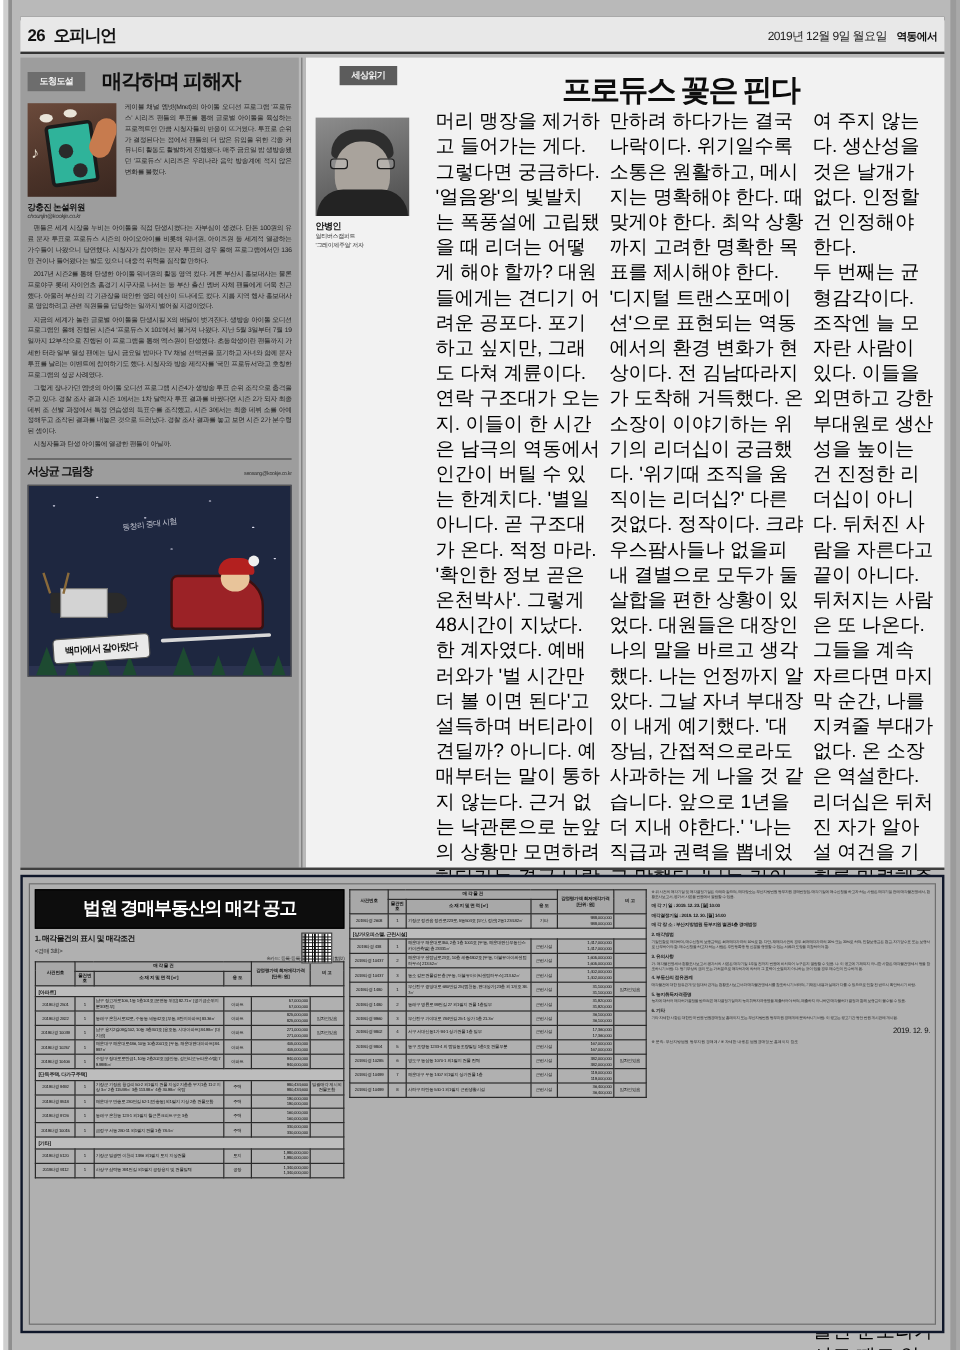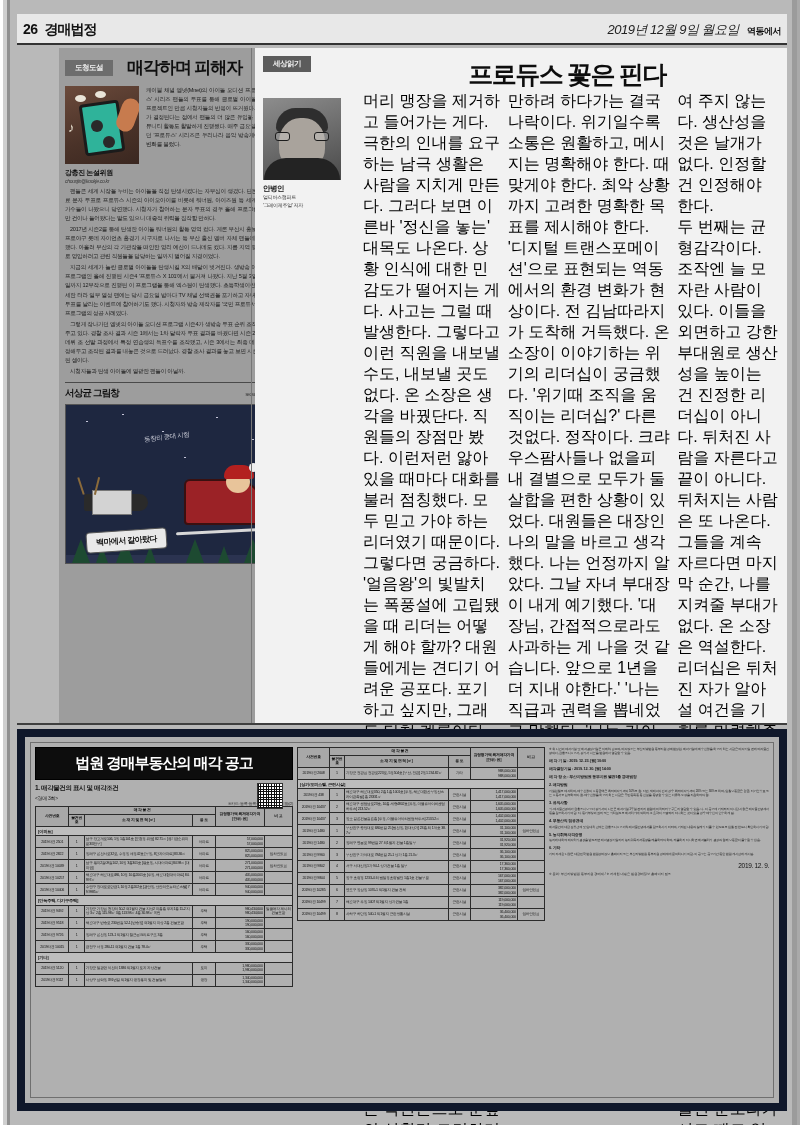--- a/index.html
+++ b/index.html
@@ -25,44 +25,44 @@
     position:absolute; left:14px; top:14px; width:770px; height:30px;
     background:#e8e8e8;
   }
   .mast-rule-top { position:absolute; left:14px; top:14px; width:770px; height:3px; background:#1c1c1c; }
   .mast-inner { position:absolute; left:14px; top:19px; width:770px; height:22px; display:flex;
                 align-items:center; justify-content:space-between; padding:0 6px; }
   .mast-left { display:flex; align-items:baseline; gap:7px; }
   .page-num { font-size:14px; font-weight:700; color:#111; letter-spacing:-0.5px; }
   .section-name { font-size:14px; font-weight:700; color:#111; letter-spacing:-1px; }
   .mast-right { display:flex; align-items:baseline; gap:8px; }
-  .issue-date { font-size:13px; color:#222; letter-spacing:-0.5px;font-style:italic; }
+  .issue-date { font-size:10px; color:#222; letter-spacing:-0.5px; }
   .paper-name { font-size:9px; font-weight:700; color:#111; letter-spacing:-0.5px; }
   .mast-rule-bot { position:absolute; left:14px; top:43px; width:770px; height:1.5px; background:#333; }
 
   
   .body-area { position:absolute; left:14px; top:48px; width:770px; height:675px; }
 
   .col-left {
     position:absolute; left:0; top:0; width:232px; height:675px;
-    background:#9d9d9d; padding:8px 6px 0 6px;margin-left:42px;
+    background:#9d9d9d; padding:8px 6px 0 6px;
   }
   .col-right {
     position:absolute; left:238px; top:0; width:532px; height:675px;
     background:#f2f2f2; padding:6px 8px 0 8px;
   }
   .vrule { position:absolute; left:234px; top:0; width:1px; height:675px; background:#777; }
 
   
   .chip {
     display:inline-block; background:#6d6d6d; color:#f0f0f0;
     font-size:7.5px; font-weight:700; letter-spacing:-0.5px;
     padding:3px 10px; vertical-align:middle;
   }
-  .chip.dark { background:#5c5c5c; }
+  .chip.dark { background:#5c5c5c;margin-left:20px; }
 
   
   .head-row { display:flex; align-items:center; gap:14px; margin-bottom:7px; }
   .headline-sm { font-size:17px; font-weight:700; color:#0f0f0f; letter-spacing:-1px;
                  font-family:"Liberation Serif", serif; }
   .lead-wrap { display:flex; gap:7px; }
   .thumb-illo {
     width:74px; height:78px; flex:0 0 74px;
     background:linear-gradient(160deg,#6b4a3b 0%,#4a3228 60%,#3a2720 100%);
     position:relative; overflow:hidden;
@@ -140,21 +140,21 @@
   .p-glass.l { left:12px; } .p-glass.r { right:12px; }
   .auth-name { font-size:7.5px; font-weight:700; color:#111; margin-top:4px; letter-spacing:-0.5px; }
   .auth-role { font-size:5px; color:#333; letter-spacing:-0.3px; line-height:1.5; }
   .art-body-row { display:flex; gap:8px; }
   .art-body-row .leftpane { width:92px; flex:0 0 92px; }
   .art-body-row .textpane { flex:1; display:flex; gap:7px; }
 
   
   .ad {
     position:absolute; left:14px; top:729px; width:770px; height:382px;
-    background:#b0b0b0; border:8px solid #0f172a; padding:5px;
+    background:#b0b0b0; border:2px solid #0f172a; padding:5px;
   }
   .ad-rule { position:absolute; left:14px; top:723px; width:770px; height:2px; background:#3f3f3f; }
   .ad-inner { width:100%; height:100%; border:1px solid #6f6f6f; display:flex; padding:4px; gap:4px; }
   .ad-colA { width:258px; flex:0 0 258px; }
   .ad-colB { width:248px; flex:0 0 248px; }
   .ad-colC { flex:1; }
 
   .ad-title-box { background:#0d0d0d; color:#fff; text-align:center; padding:6px 4px;
                   font-size:15px; font-weight:700; letter-spacing:-1px; margin-bottom:4px;
                   border:1px solid #000; }
@@ -192,21 +192,21 @@
 <div class="page">
   <div class="edge-l"></div>
   <div class="edge-l2"></div>
   <div class="edge-r"></div>
 
   <div class="mast-rule-top"></div>
   <div class="masthead"></div>
   <div class="mast-inner">
     <div class="mast-left">
       <span class="page-num">26</span>
-      <span class="section-name">경매법정</span>
+      <span class="section-name">오피니언</span>
     </div>
     <div class="mast-right">
       <span class="issue-date">2019년 12월 9일 월요일</span>
       <span class="paper-name">역동에서</span>
     </div>
   </div>
   <div class="mast-rule-bot"></div>
 
   <div class="body-area">
 
@@ -304,21 +304,20 @@
               <div class="p-body"></div>
             </div>
             <div class="auth-name">안병인</div>
             <div class="auth-role">얼티버스캠퍼트</div>
             <div class="auth-role">'그레이제주얼' 저자</div>
           </div>
 
           <div class="textpane">
             <div class="c">
               <p class="noind">머리 맹장을 제거하고 들어가는 게다.</p>
-              <p>극한의 인내를 요구하는 남극 생활은 사람을 지치게 만든다. 그러다 보면 이른바 '정신을 놓는' 대목도 나온다. 상황 인식에 대한 민감도가 떨어지는 게다. 사고는 그럴 때 발생한다. 그렇다고 이런 직원을 내보낼 수도, 내보낼 곳도 없다. 온 소장은 생각을 바꿨단다. 직원들의 장점만 봤다. 이런저런 앓아 있을 때마다 대화를 불러 점칭했다. 모두 믿고 가야 하는 리더였기 때문이다.</p>
               <p>그렇다면 궁금하다. '얼음왕'의 빛발치는 폭풍설에 고립됐을 때 리더는 어떻게 해야 할까? 대원들에게는 견디기 어려운 공포다. 포기하고 싶지만, 그래도 다쳐 계륜이다. 연락 구조대가 오는지. 이들이 한 시간은 남극의 역동에서 인간이 버틸 수 있는 한계치다. '별일 아니다. 곧 구조대가 온다. 적정 마라. '확인한 정보 곧은 온천박사'. 그렇게 48시간이 지났다. 한 계자였다. 예배러와가 '벌 시간만 더 볼 이면 된다'고 설득하며 버티라이 견딜까? 아니다. 예매부터는 말이 통하지 않는다. 근거 없는 낙관론으로 눈앞의 상황만 모면하려 하다가는 결국 나락이다. 위기일수록 소통은 원활하고, 메시지는 명확해야 한다. 때맞게야 한다. 최악 상황까지 고려한 명확한 목표를 제시해야 한다.</p>
             </div>
             <div class="c">
               <p class="noind">만하려 하다가는 결국 나락이다. 위기일수록 소통은 원활하고, 메시지는 명확해야 한다. 때맞게야 한다. 최악 상황까지 고려한 명확한 목표를 제시해야 한다.</p>
               <p>'디지털 트랜스포메이션'으로 표현되는 역동에서의 환경 변화가 현상이다. 전 김남따라지가 도착해 거득했다. 온 소장이 이야기하는 위기의 리더십이 궁금했다. '위기때 조직을 움직이는 리더십?' 다른 것없다. 정작이다. 크랴우스팜사들나 없을피 내 결별으로 모두가 둘살합을 편한 상황이 있었다. 대원들은 대장인 나의 말을 바르고 생각했다. 나는 언정까지 알았다. 그날 자녀 부대장이 내게 예기했다. '대장님, 간접적으로라도 사과하는 게 나을 것 같습니다. 앞으로 1년을 더 지내 야한다.' '나는 직급과 권력을 뽑네었고 망했다. '나는 가이드라인에 따랐다. 잘못된 것없다. '다음날부터 모든 리더십의 부대장에게 넘어갔다. 나는 원장만 자고 있었지 아무 힘을 쓸 수 없었다.' 그가 말하는 위기 극복의 리더십. 그 외음은 멀지 않았다. 스스로의 잘못에 대처 훈해 이 전할 수 있는 용기였었다. 자존심이 발악</p>
             </div>
             <div class="c">
               <p class="noind">여 주지 않는다. 생산성을 것은 날개가 없다. 인정할 건 인정해야 한다.</p>
               <p>두 번째는 균형감각이다. 조작엔 늘 모자란 사람이 있다. 이들을 외면하고 강한 부대원로 생산성을 높이는 건 진정한 리더십이 아니다. 뒤처진 사람을 자른다고 끝이 아니다. 뒤처지는 사람은 또 나온다. 그들을 계속 자르다면 마지막 순간, 나를 지켜줄 부대가 없다. 온 소장은 역설한다. 리더십은 뒤처진 자가 알아설 여건을 기회를 마련해주는 균형감각이라고.</p>
               <p>남극은 지구에서 가장 추운 곳이다. 연평균 온도가 영하 23도, 겨울엔 영하 80도까지 내려간다. 1년 평균 강수량이 200㎜에 불과해 '얼음 사막'이라고도 불린다. 바람도 강하다. 블리자드(blizzard)가 불면 눈보라가 시도 때도 없이 몰아친다. 그런 극지의 극한상황에서도 꽃이 핀다. 나 혼자가 아니라 '우리 모두' 물아우르는, 균형감이 있어 물이다. 황폐하진 일지만 그 향은 상쾌하림 같다. 칠흑 같은 어둠 속을 전자만, 그래도 한 줄기 희망을 놓을 수 없는 이유다. 위기에도 꽃은 핀다. 그리고, 피어야 한다.</p>

